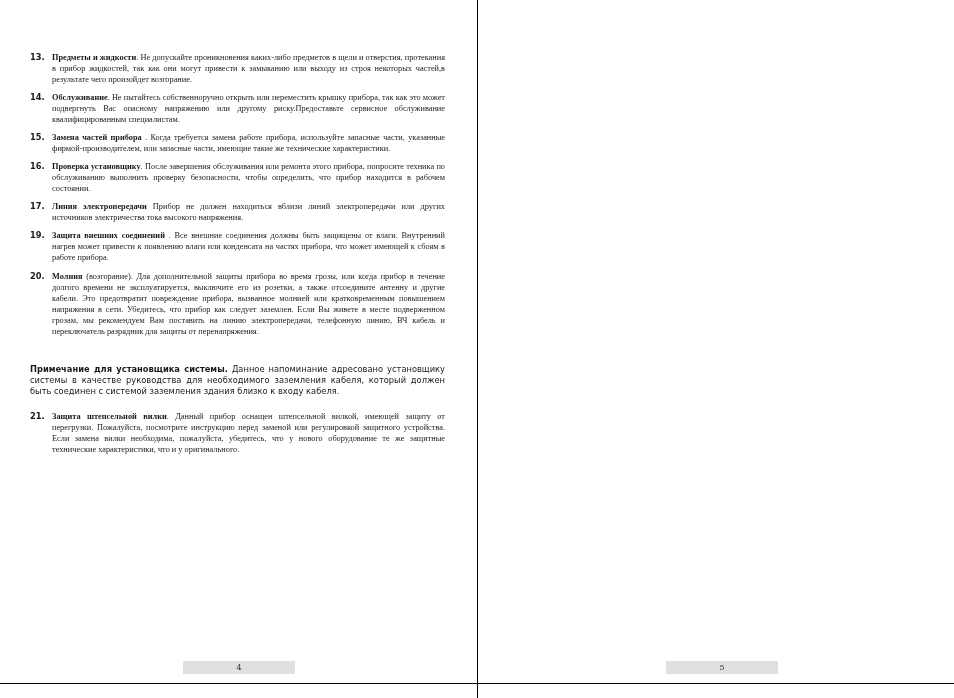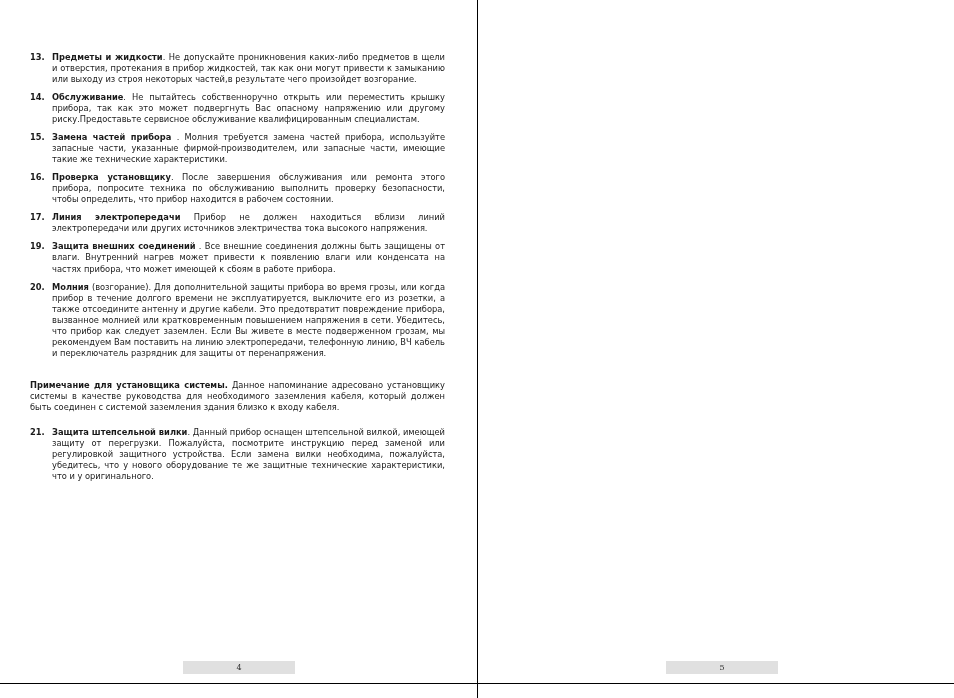--- a/index.html
+++ b/index.html
@@ -48,24 +48,25 @@
     width: 22px;
     flex: 0 0 22px;
     font-weight: bold;
     text-align: left;
     font-size: 8.3px;
   }
   .clause .txt {
     flex: 1 1 auto;
     text-align: justify;
     text-justify: inter-word;
+    font-family: Liberation Serif, serif;
   }
   .clause .txt b { font-weight: bold; }
   .note {
-    margin-top: 21px;
+    margin-top: 27px;
     margin-bottom: 14px;
     text-align: justify;
     font-size: 8.3px;
     line-height: 1.33;
   }
   .note b { font-weight: bold; }
 
   
   .footer-box {
     position: absolute;
@@ -103,21 +104,21 @@
         <div class="txt"><b>Предметы и жидкости</b><span>. Не допускайте проникновения каких-либо предметов в щели и отверстия, протекания в прибор жидкостей, так как они могут привести к замыканию или выходу из строя некоторых частей,в результате чего произойдет возгорание.</span></div>
       </div>
 
       <div class="clause">
         <div class="num">14.</div>
         <div class="txt"><b>Обслуживание</b><span>. Не пытайтесь собственноручно открыть или переместить крышку прибора, так как это может подвергнуть Вас опасному напряжению или другому риску.Предоставьте сервисное обслуживание квалифицированным специалистам.</span></div>
       </div>
 
       <div class="clause">
         <div class="num">15.</div>
-        <div class="txt"><b>Замена частей прибора</b><span> . Молния требуется замена частей прибора, используйте запасные части, указанные фирмой-производителем, или запасные части, имеющие такие же технические характеристики.</span></div>
+        <div class="txt"><b>Замена частей прибора</b><span> . Когда требуется замена работе прибора, используйте запасные части, указанные фирмой-производителем, или запасные части, имеющие такие же технические характеристики.</span></div>
       </div>
 
       <div class="clause">
         <div class="num">16.</div>
         <div class="txt"><b>Проверка установщику</b><span>. После завершения обслуживания или ремонта этого прибора, попросите техника по обслуживанию выполнить проверку безопасности, чтобы определить, что прибор находится в рабочем состоянии.</span></div>
       </div>
 
       <div class="clause">
         <div class="num">17.</div>
         <div class="txt"><b>Линия электропередачи</b><span> Прибор не должен находиться вблизи линий электропередачи или других источников электричества тока высокого напряжения.</span></div>

